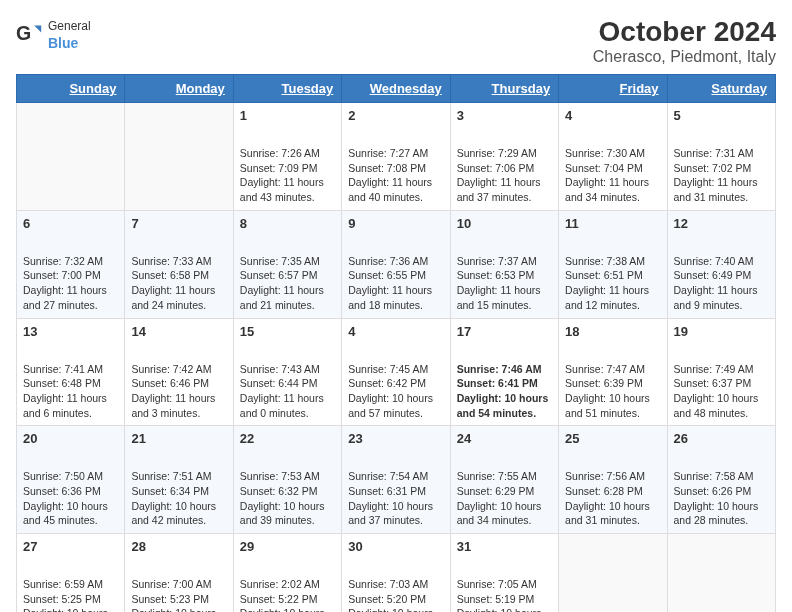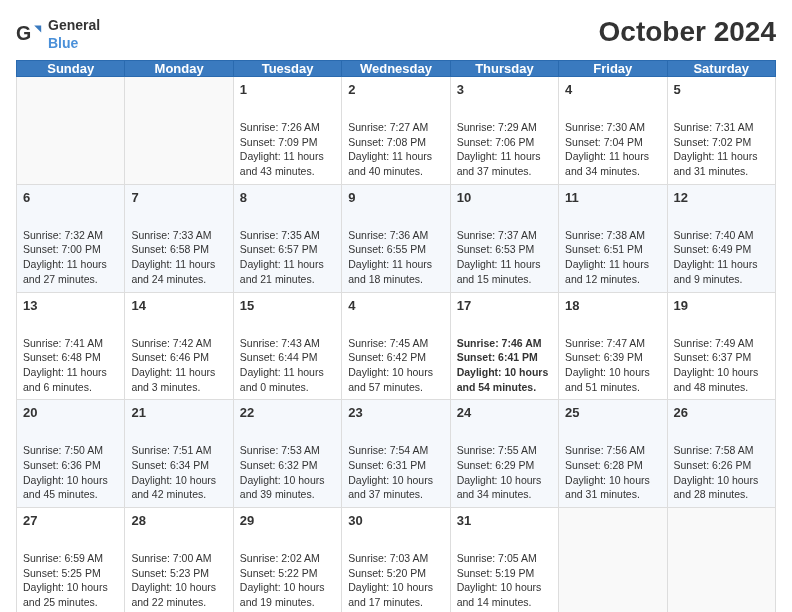--- a/index.html
+++ b/index.html
@@ -40,23 +40,24 @@
     .calendar {
       width: 100%;
       border-collapse: collapse;
       border: 1px solid #ccc;
     }
     .calendar th {
       background-color: #3a7abf;
       color: #fff;
       font-size: 13px;
       font-weight: bold;
-      padding: 0 8px;
-      text-align: center;
+      padding: 6px 8px;
+      text-align: right;
       border: 1px solid #2a6aaf;
+      text-decoration: underline;
     }
     .calendar td {
       vertical-align: top;
       padding: 5px 6px;
       border: 1px solid #ddd;
       width: 108px;
       min-height: 80px;
       font-size: 11px;
       color: #333;
       background: #fff;
@@ -86,26 +87,27 @@
 </head>
 <body>
 
 <div class="header">
   <div class="logo">
     <svg class="logo-icon" viewBox="0 0 40 40">
       <text x="0" y="28" font-size="28" font-weight="bold" fill="#333">G</text>
       <polygon points="26,8 36,8 36,18" fill="#3a7abf"></polygon>
     </svg>
     <div>
-      <span style="font-size:14px;font-weight:bold;color:#333;">General</span><br>
+      <span style="font-size:12px;font-weight:normal;color:#333;">General</span><br>
       <span style="font-size:14px;font-weight:bold;color:#4a90d9;">Blue</span>
     </div>
   </div>
   <div class="title-section">
     <div class="month-title">October 2024</div>
+    <div class="location">Cherasco, Piedmont, Italy</div>
   </div>
 </div>
 
 <table class="calendar">
   <thead>
     <tr>
     <th>Sunday</th>
         <th>Monday</th>
         <th>Tuesday</th>
         <th>Wednesday</th>

